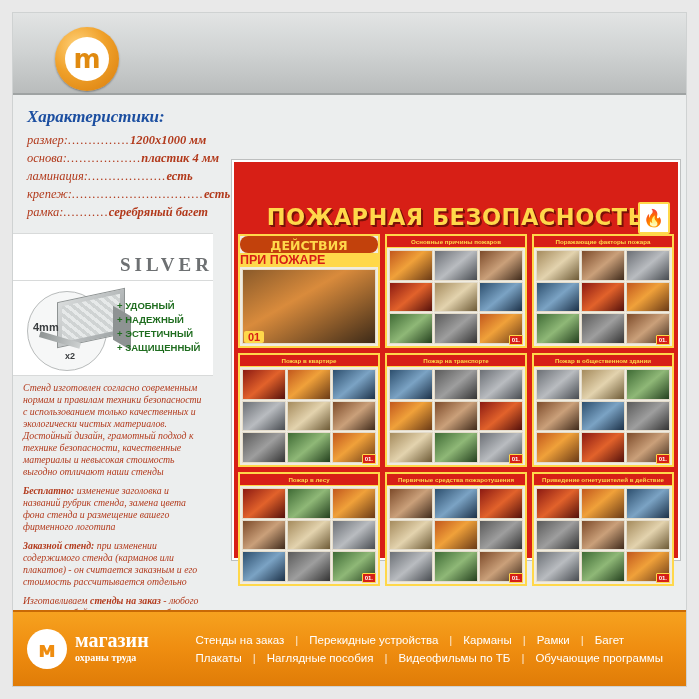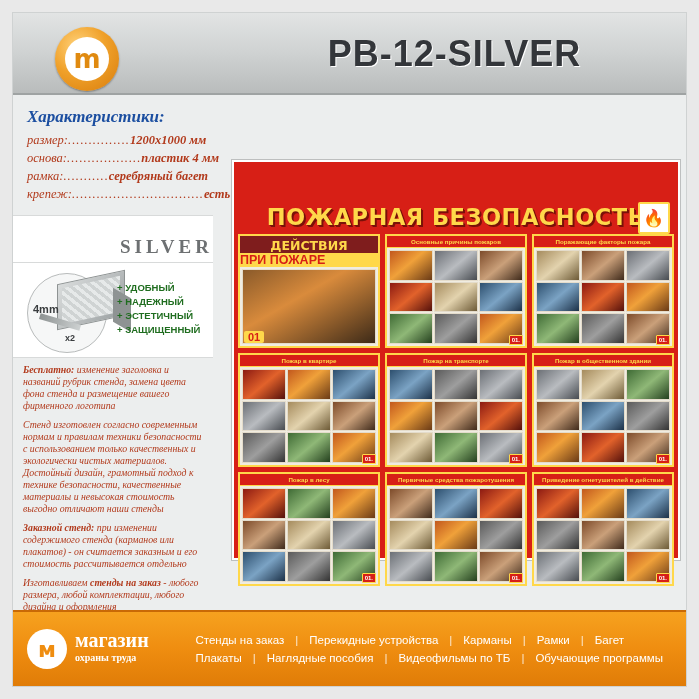--- a/index.html
+++ b/index.html
@@ -188,24 +188,25 @@
   .ph.g{background:linear-gradient(140deg,#5a5a5a,#9e9e9e 50%,#333333);}
   .ph.h{background:linear-gradient(140deg,#a58b5d,#e3d3ae 50%,#6d5a36);}
   .cell-num{
     position:absolute;right:2px;bottom:1px;
     color:#ffffff;background:#d71f16;border:1px solid #ffd84a;
     font-size:6px;font-weight:bold;padding:0 2px;line-height:8px;
     border-radius:1px;
   }
   
   .cell1 .big-title{
-    background:#7f1d1d;color:#ffd84a;
+    background:#c2410c;color:#ffd84a;
     font-size:12.5px;font-weight:bold;text-align:center;
     padding:3px 0 1px 0;line-height:13px;
     font-family:"DejaVu Sans", sans-serif;
+    border-radius:8px;
   }
   .cell1 .big-title2{
     background:#ffd84a;color:#d71f16;
     font-size:12.5px;font-weight:bold;text-align:left;
     line-height:14px;
   }
   .cell1 .pic{
     flex:1;background:linear-gradient(150deg,#8a5a2a,#d98b3c 40%,#3d2a18);
     margin:2px;border:1px solid #e4dccb;
   }
@@ -252,38 +253,40 @@
 
 <div class="page">
   <div class="frame"></div>
 
   <div class="header">
     <div class="logo-wrap">
       <div class="logo-outer">
         <div class="logo-inner">m</div>
       </div>
     </div>
-    <div class="header-title">PB-12-SILVER</div>
   </div>
 
   <div class="left-col">
     <div class="char-block">
       <div class="char-title">Характеристики:</div>
 
       <div class="char-row">
         <span class="k">размер:</span><span class="dots">...............</span><span class="v">1200х1000  мм</span>
       </div>
       <div class="char-row">
         <span class="k">основа:</span><span class="dots">..................</span><span class="v">пластик 4 мм</span>
       </div>
       <div class="char-row">
-        <span class="k">рамка:</span><span class="dots">...........</span><span class="v">серебряный багет</span>
+        <span class="k">ламинация:</span><span class="dots">...................</span><span class="v">есть</span>
       </div>
       <div class="char-row">
         <span class="k">крепеж:</span><span class="dots">................................</span><span class="v">есть</span>
+      </div>
+      <div class="char-row">
+        <span class="k">рамка:</span><span class="dots">...........</span><span class="v">серебряный багет</span>
       </div>
     </div>
 
     <div class="silver-band">
       <span class="st">SILVER</span>
     </div>
 
     <div class="pic-area">
       <div class="circle-badge"></div>
       <div class="board3d"></div>
@@ -293,22 +296,22 @@
       <div class="x2">x2</div>
       <div class="bullets">
         <div>+ УДОБНЫЙ</div>
         <div>+ НАДЕЖНЫЙ</div>
         <div>+ ЭСТЕТИЧНЫЙ</div>
         <div>+ ЗАЩИЩЕННЫЙ</div>
       </div>
     </div>
 
     <div class="desc">
+      <p>Стенд изготовлен согласно современным нормам и правилам техники безопасности с использованием только качественных и экологически чистых материалов. Достойный дизайн, грамотный подход к технике безопасности, качественные материалы и невысокая стоимость выгодно отличают наши стенды</p>
       <p><b>Бесплатно:</b><span> изменение заголовка и названий рубрик стенда, замена цвета фона стенда и размещение вашего фирменного логотипа</span></p>
-      <p>Стенд изготовлен согласно современным нормам и правилам техники безопасности с использованием только качественных и экологически чистых материалов. Достойный дизайн, грамотный подход к технике безопасности, качественные материалы и невысокая стоимость выгодно отличают наши стенды</p>
       <p><b>Заказной стенд:</b><span> при изменении содержимого стенда (карманов или плакатов) - он считается заказным и его стоимость рассчитывается отдельно</span></p>
       <p><span>Изготавливаем </span><b>стенды на заказ</b><span> - любого размера, любой комплектации, любого дизайна и оформления</span></p>
     </div>
   </div>
 
   <div class="poster">
     <div class="poster-title">
       <span class="t">ПОЖАРНАЯ БЕЗОПАСНОСТЬ</span>
       <span class="fire-mark">🔥</span>
     </div>

